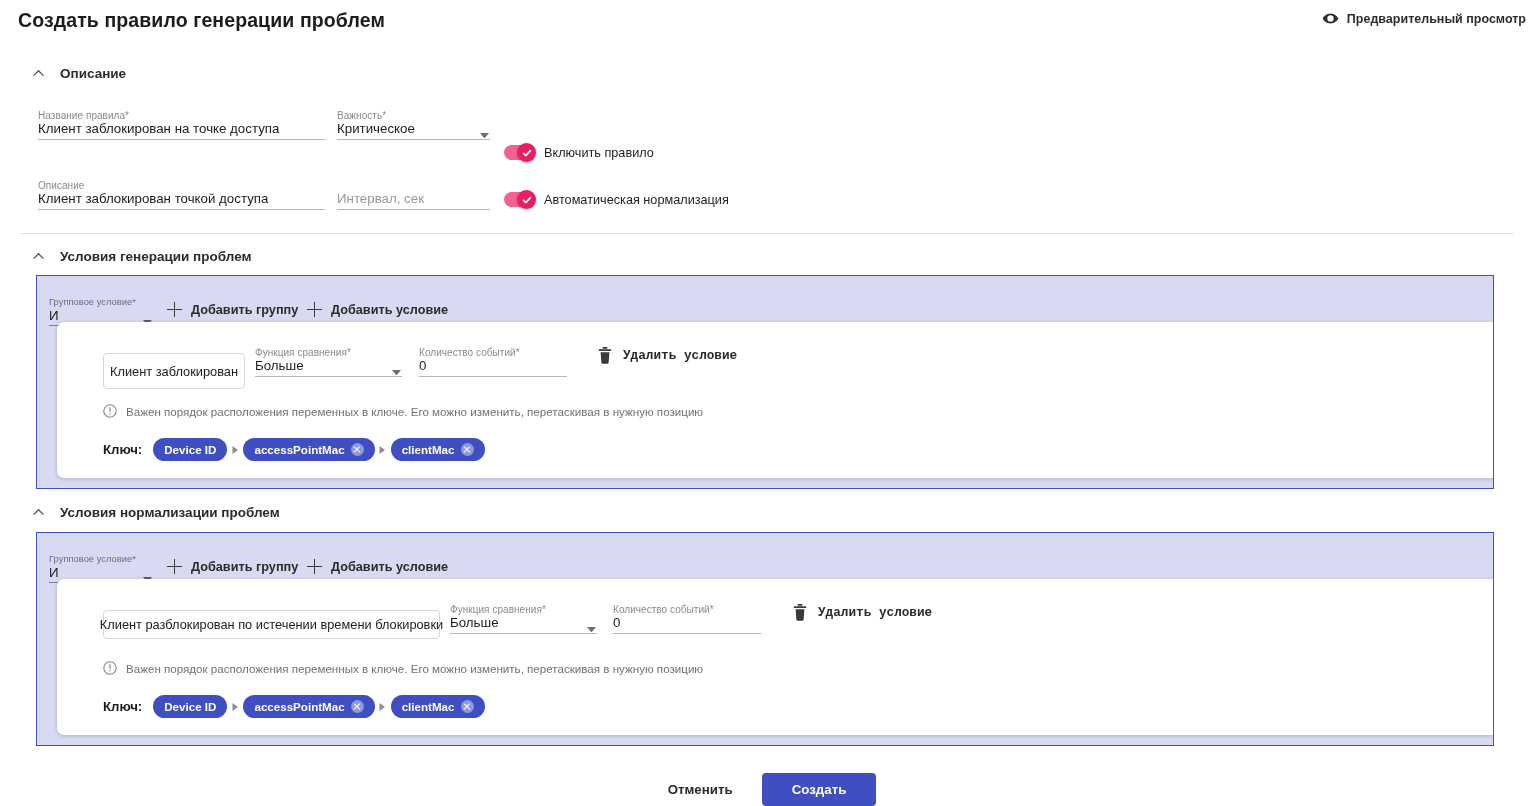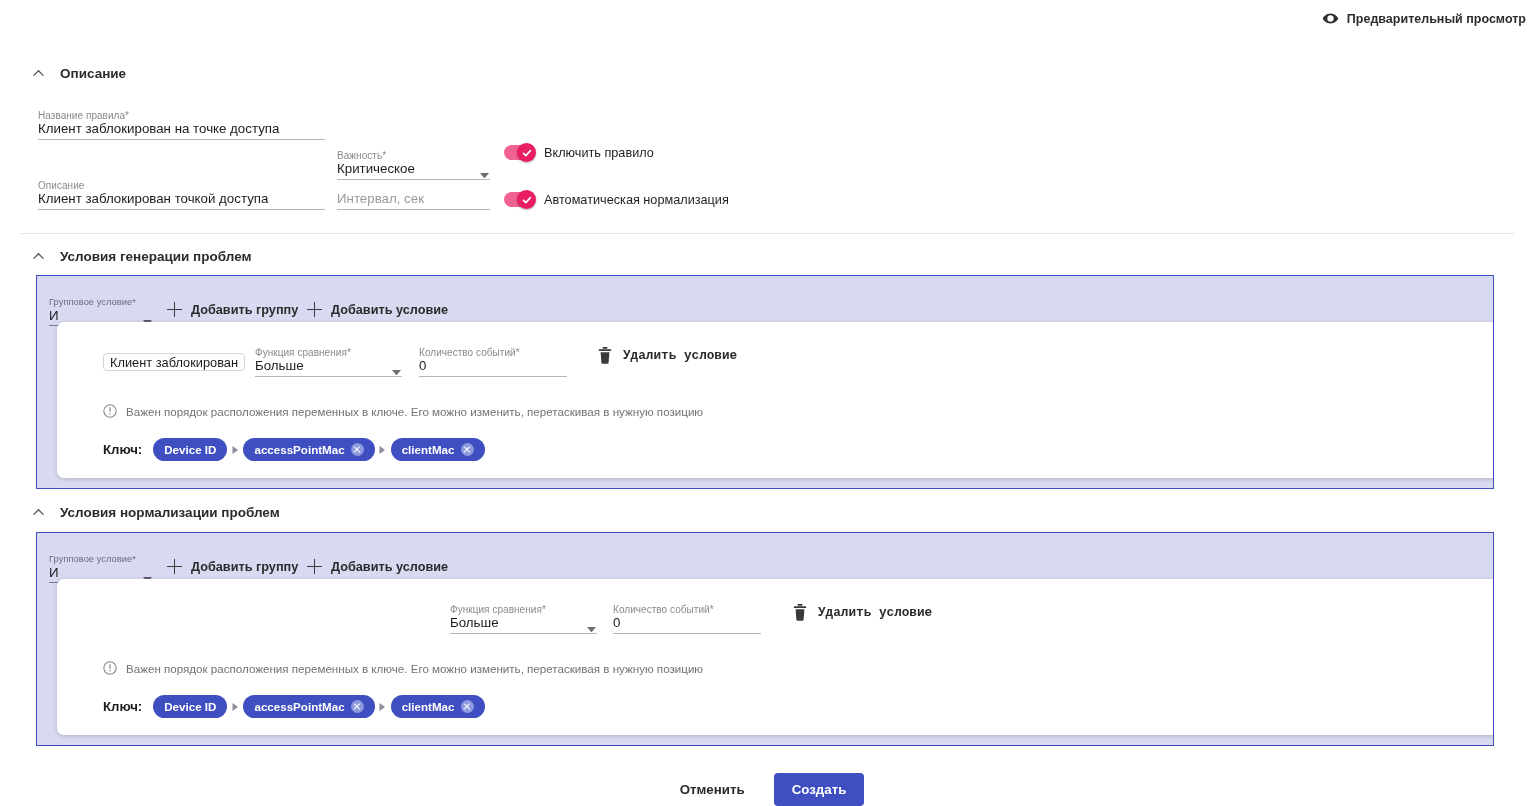--- a/index.html
+++ b/index.html
@@ -177,28 +177,29 @@
     display: flex; align-items: center; justify-content: center; gap: 19px;
   }
   .btn-text {
     font-size: 13.3px; font-weight: bold; color: #2b2b2b;
     cursor: pointer; white-space: nowrap; padding: 6px 10px;
   }
   .btn-primary {
     background: #3f4ec0; color: #fff;
     font-size: 13.3px; font-weight: bold;
     border: none; border-radius: 4px;
-    padding: 9px 18px; cursor: pointer; white-space: nowrap;
+    padding: 9px 30px; cursor: pointer; white-space: nowrap;
     font-family: "Liberation Sans", sans-serif;
   }
 </style>
 </head>
 <body>
 
 <div class="page-header">
+  <div class="page-title">Создать правило генерации проблем</div>
   <div class="preview-btn">
     <span class="eye-icon-wrap">
       <svg class="eye-icon" viewBox="0 0 24 24" aria-hidden="true">
         <path d="M12 5C6.5 5 2.3 9.1 1 12c1.3 2.9 5.5 7 11 7s9.7-4.1 11-7c-1.3-2.9-5.5-7-11-7zm0 11.5A4.5 4.5 0 1 1 12 7.5a4.5 4.5 0 0 1 0 9z" fill="#2d2d2d"></path>
         <circle cx="12" cy="12" r="2.4" fill="#ffffff"></circle>
       </svg>
     </span>
     <span>Предварительный просмотр</span>
   </div>
 </div>
@@ -211,21 +212,21 @@
   </span>
   <span class="label">Описание</span>
 </div>
 
 <div class="field" style="left:38px; top:110px; width:287px; height:30px;">
   <span class="flabel">Название правила*</span>
   <span class="fvalue">Клиент заблокирован на точке доступа</span>
   <span class="fline"></span>
 </div>
 
-<div class="field" style="left:337px; top:110px; width:153px; height:30px;margin-top:40px;">
+<div class="field" style="left:337px; top:110px; width:153px; height:30px;">
   <span class="flabel">Важность*</span>
   <span class="fvalue">Критическое</span>
   <span class="caret">
     <svg viewBox="0 0 10 6" aria-hidden="true">
         <path d="M0 0 L5 6 L10 0 Z" fill="#6e6e6e"></path>
       </svg>
   </span>
   <span class="fline"></span>
 </div>
 
@@ -293,21 +294,21 @@
     </div>
 
     <div class="add-btn" style="left:270px;">
       <span class="plus"></span>
       <span>Добавить условие</span>
     </div>
   </div>
 
   <div class="cond-card" style="left:20px; top:46px; width:1448px; height:156px;">
 
-    <div class="cond-chip" style="left:46px; top:31px; width:142px; height:18px;">Клиент заблокирован</div>
+    <div class="cond-chip" style="left:46px; top:31px; width:142px; height:36px;">Клиент заблокирован</div>
 
     <div class="field" style="left:198px; top:25px; width:147px; height:30px;">
       <span class="flabel">Функция сравнения*</span>
       <span class="fvalue">Больше</span>
       <span class="caret">
         <svg viewBox="0 0 10 6" aria-hidden="true">
             <path d="M0 0 L5 6 L10 0 Z" fill="#6e6e6e"></path>
           </svg>
       </span>
       <span class="fline"></span>
@@ -397,20 +398,21 @@
     </div>
 
     <div class="add-btn" style="left:270px;">
       <span class="plus"></span>
       <span>Добавить условие</span>
     </div>
   </div>
 
   <div class="cond-card" style="left:20px; top:46px; width:1448px; height:156px;">
 
+    <div class="cond-chip" style="left:46px; top:31px; width:337px; height:29px;">Клиент разблокирован по истечении времени блокировки</div>
 
     <div class="field" style="left:393px; top:25px; width:147px; height:30px;">
       <span class="flabel">Функция сравнения*</span>
       <span class="fvalue">Больше</span>
       <span class="caret">
         <svg viewBox="0 0 10 6" aria-hidden="true">
             <path d="M0 0 L5 6 L10 0 Z" fill="#6e6e6e"></path>
           </svg>
       </span>
       <span class="fline"></span>

